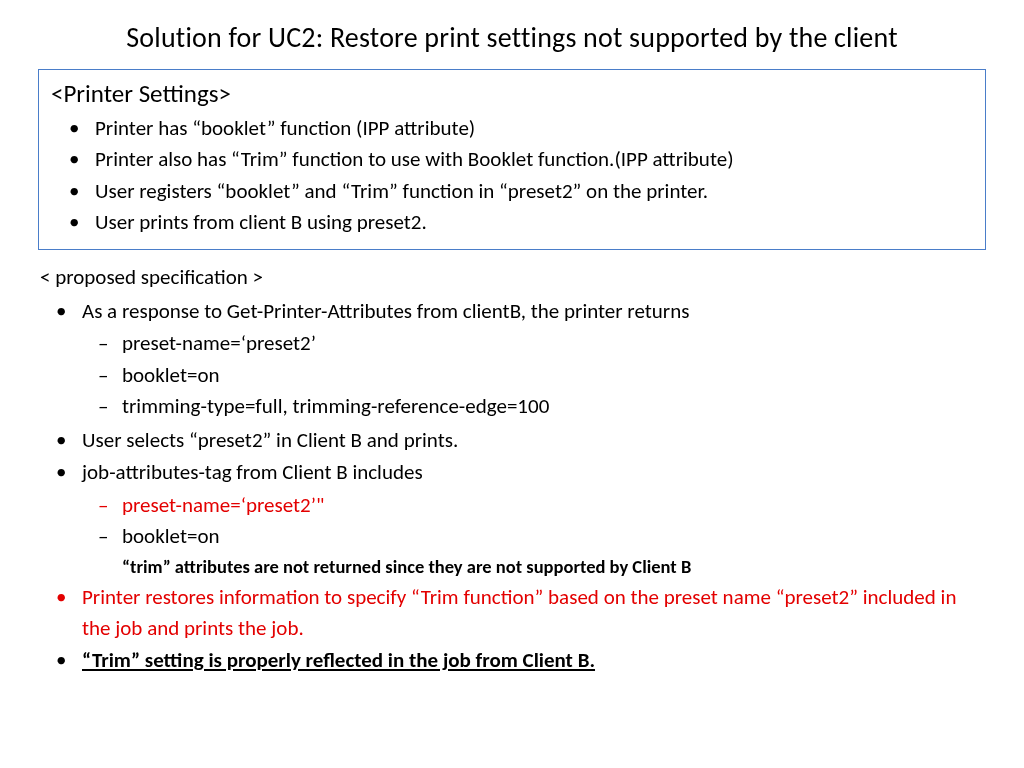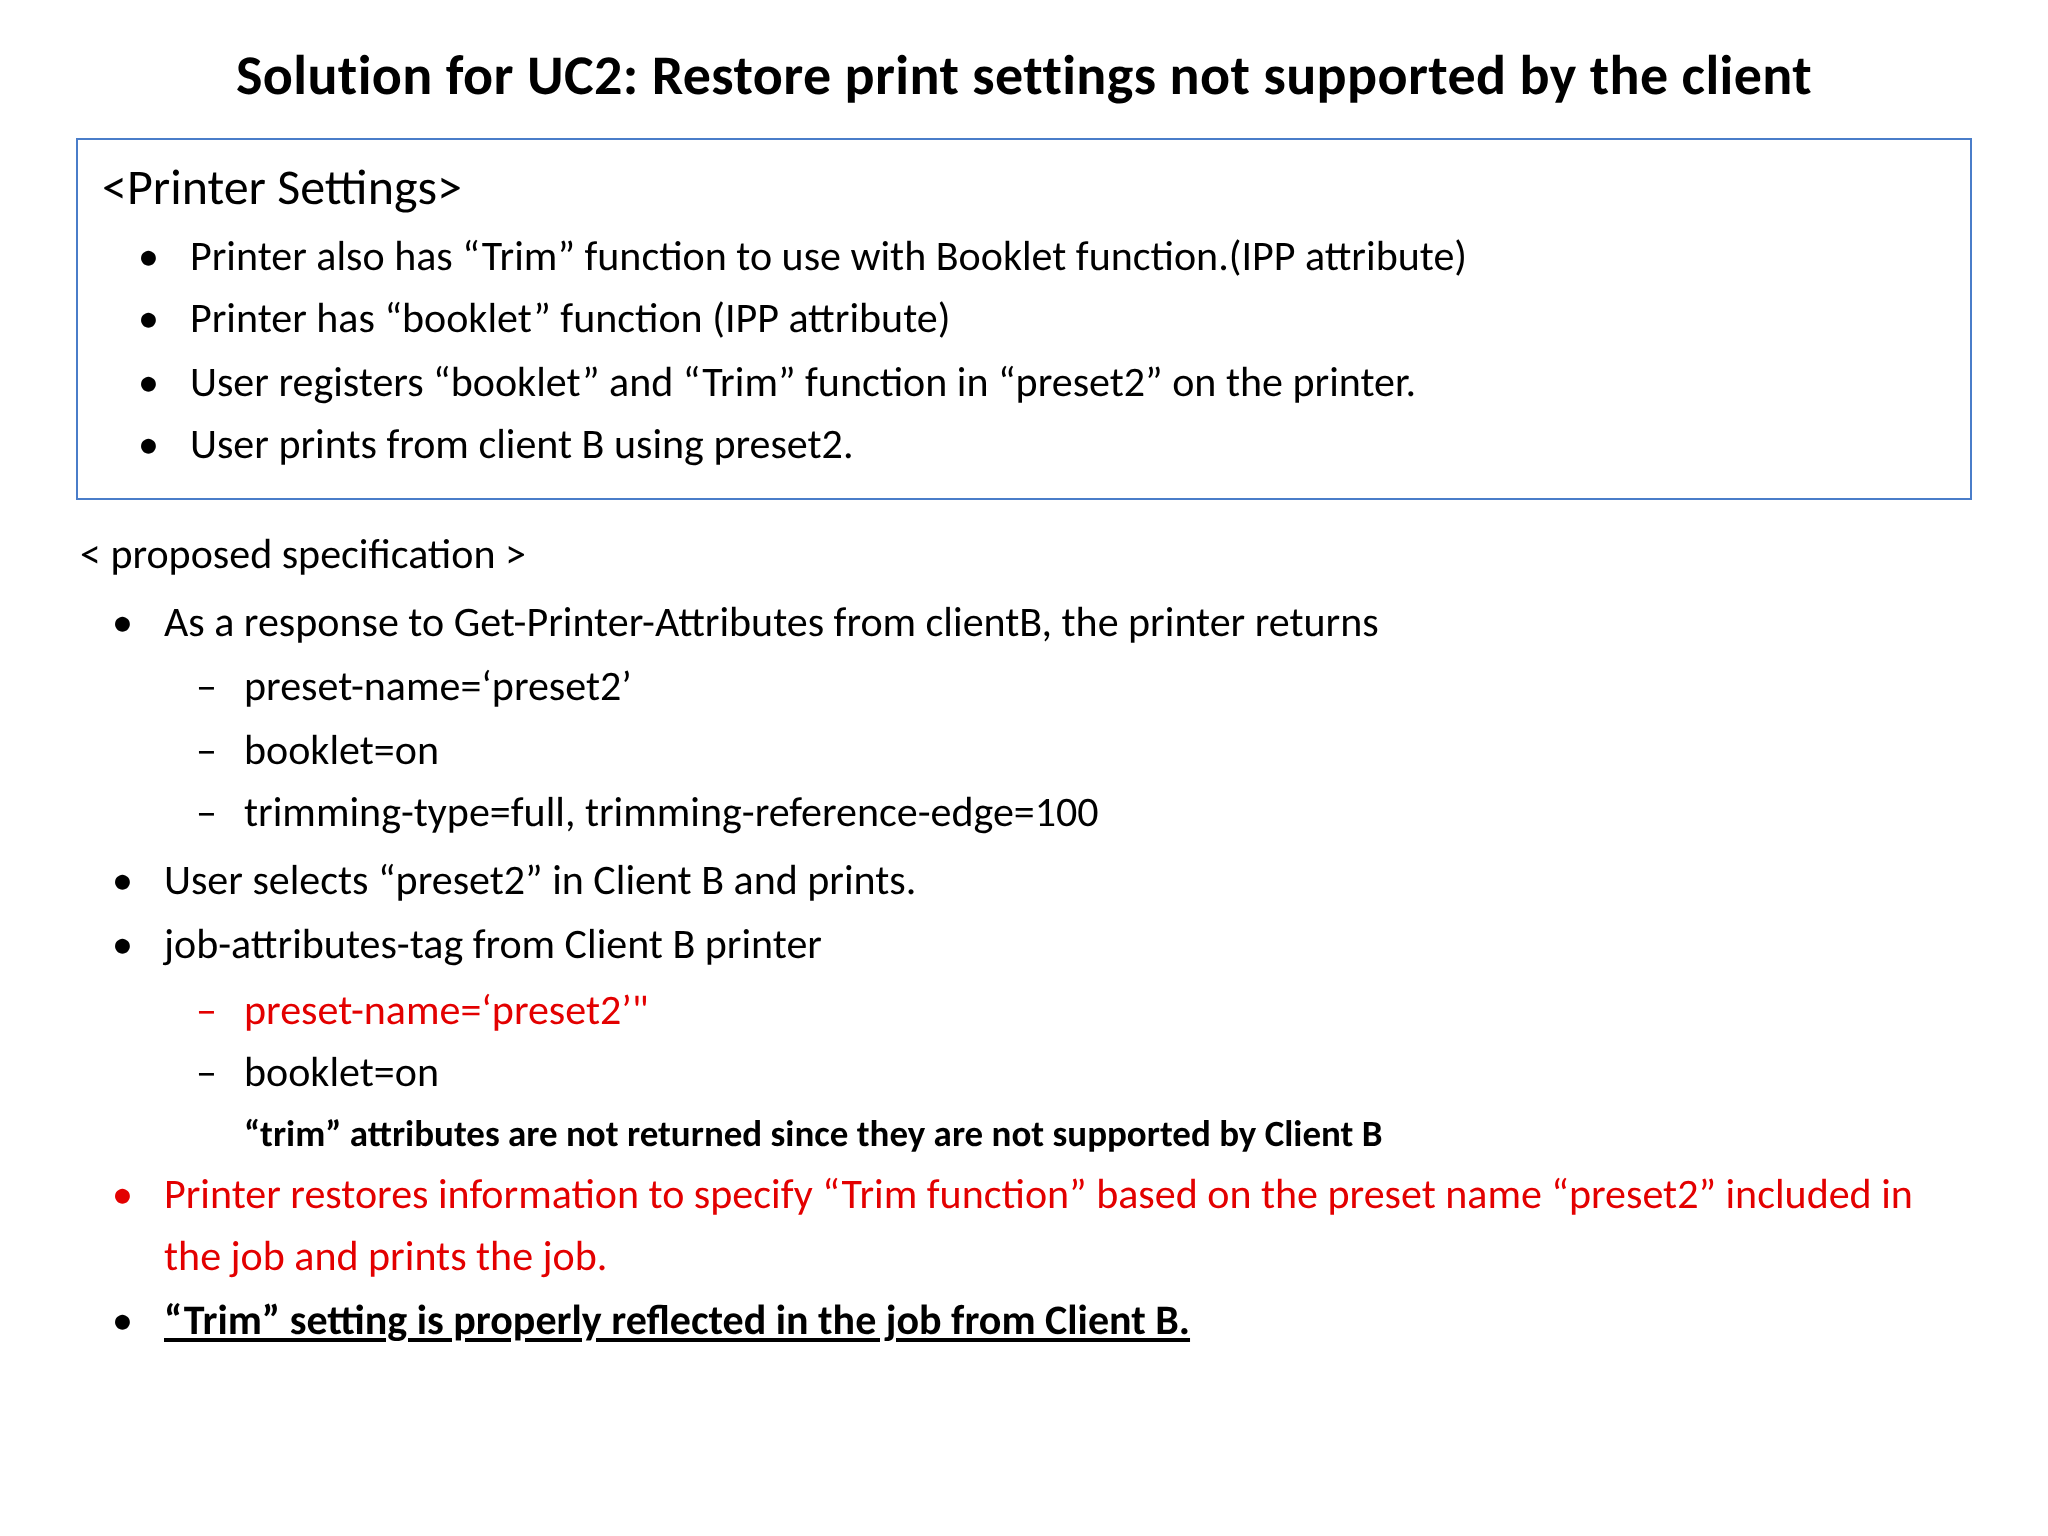--- a/index.html
+++ b/index.html
@@ -1,18 +1,18 @@
 <!DOCTYPE html>
 <html><head>
 <meta charset="utf-8">
 <style>
   * { margin: 0; padding: 0; box-sizing: border-box; }
   html, body { width: 1024px; height: 768px; background: #fff; font-family: Calibri, "Segoe UI", Arial, sans-serif; color: #000; }
   .slide { width: 1024px; height: 768px; padding: 20px 38px 10px 38px; position: relative; }
-  .title { font-size: 28px; font-weight: 700; text-align: center; margin-bottom: 14px; letter-spacing: 0.2px; }
+  .title { font-size: 28px; font-weight: 400; text-align: center; margin-bottom: 14px; letter-spacing: 0.2px; }
   .box { border: 1.5px solid #4a7dc9; padding: 8px 12px 10px 12px; margin-bottom: 14px; }
   .section-label { font-size: 25px; margin-bottom: 4px; }
   ul.level1 { list-style: none; padding-left: 0; }
   ul.level1 > li { font-size: 21px; line-height: 1.45; padding-left: 44px; position: relative; margin-bottom: 1px; }
   ul.level1 > li::before { content: "•"; position: absolute; left: 18px; top: 0; font-size: 21px; }
   ul.level2 { list-style: none; padding-left: 0; margin-top: 2px; }
   ul.level2 > li { font-size: 21px; line-height: 1.5; padding-left: 40px; position: relative; }
   ul.level2 > li::before { content: "–"; position: absolute; left: 16px; top: 0; }
   .proposed-label { font-size: 21px; margin: 0 0 6px 2px; }
   .red { color: #e30000; }
@@ -25,41 +25,41 @@
 </head>
 <body>
 
 <div class="slide">
 
   <div class="title">Solution for UC2: Restore print settings not supported by the client</div>
 
   <div class="box">
     <div class="section-label">&lt;Printer Settings&gt;</div>
     <ul class="level1">
+      <li>Printer has “booklet” function (IPP attribute)</li>
       <li>Printer also has “Trim” function to use with Booklet function.(IPP attribute)</li>
-      <li>Printer has “booklet” function (IPP attribute)</li>
       <li>User registers “booklet” and “Trim” function in “preset2” on the printer.</li>
       <li>User prints from client B using preset2.</li>
     </ul>
   </div>
 
   <div class="section2">
     <div class="proposed-label">&lt; proposed specification &gt;</div>
     <ul class="level1">
       <li>
         <span>As a response to Get-Printer-Attributes from clientB, the printer returns</span>
         <ul class="level2">
           <li>preset-name=‘preset2’</li>
           <li>booklet=on</li>
           <li>trimming-type=full, trimming-reference-edge=100</li>
         </ul>
       </li>
       <li>User selects “preset2” in Client B and prints.</li>
       <li>
-        <span>job-attributes-tag from Client B printer</span>
+        <span>job-attributes-tag from Client B includes</span>
         <ul class="level2">
           <li class="red red-bullet">preset-name=‘preset2’"</li>
           <li>booklet=on</li>
         </ul>
         <div class="sub-note">“trim” attributes are not returned since they are not supported by Client B</div>
       </li>
       <li class="red red-bullet">Printer restores information to specify “Trim function” based on the preset name “preset2” included in the job and prints the job.</li>
       <li><span class="bold-underline">“Trim” setting is properly reflected in the job from Client B.</span></li>
     </ul>
   </div>

